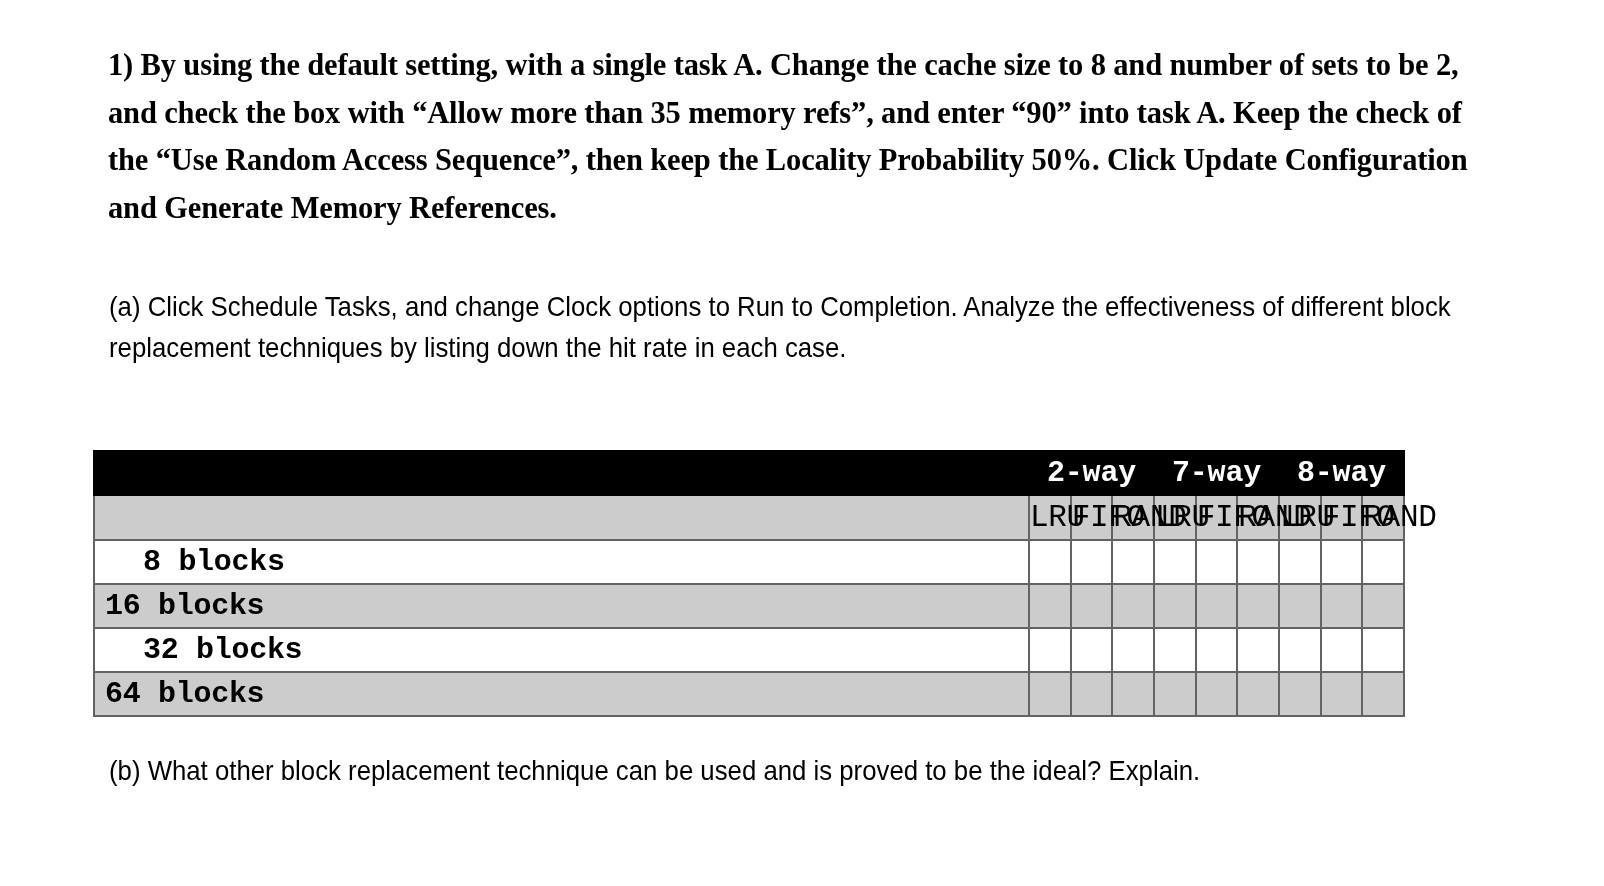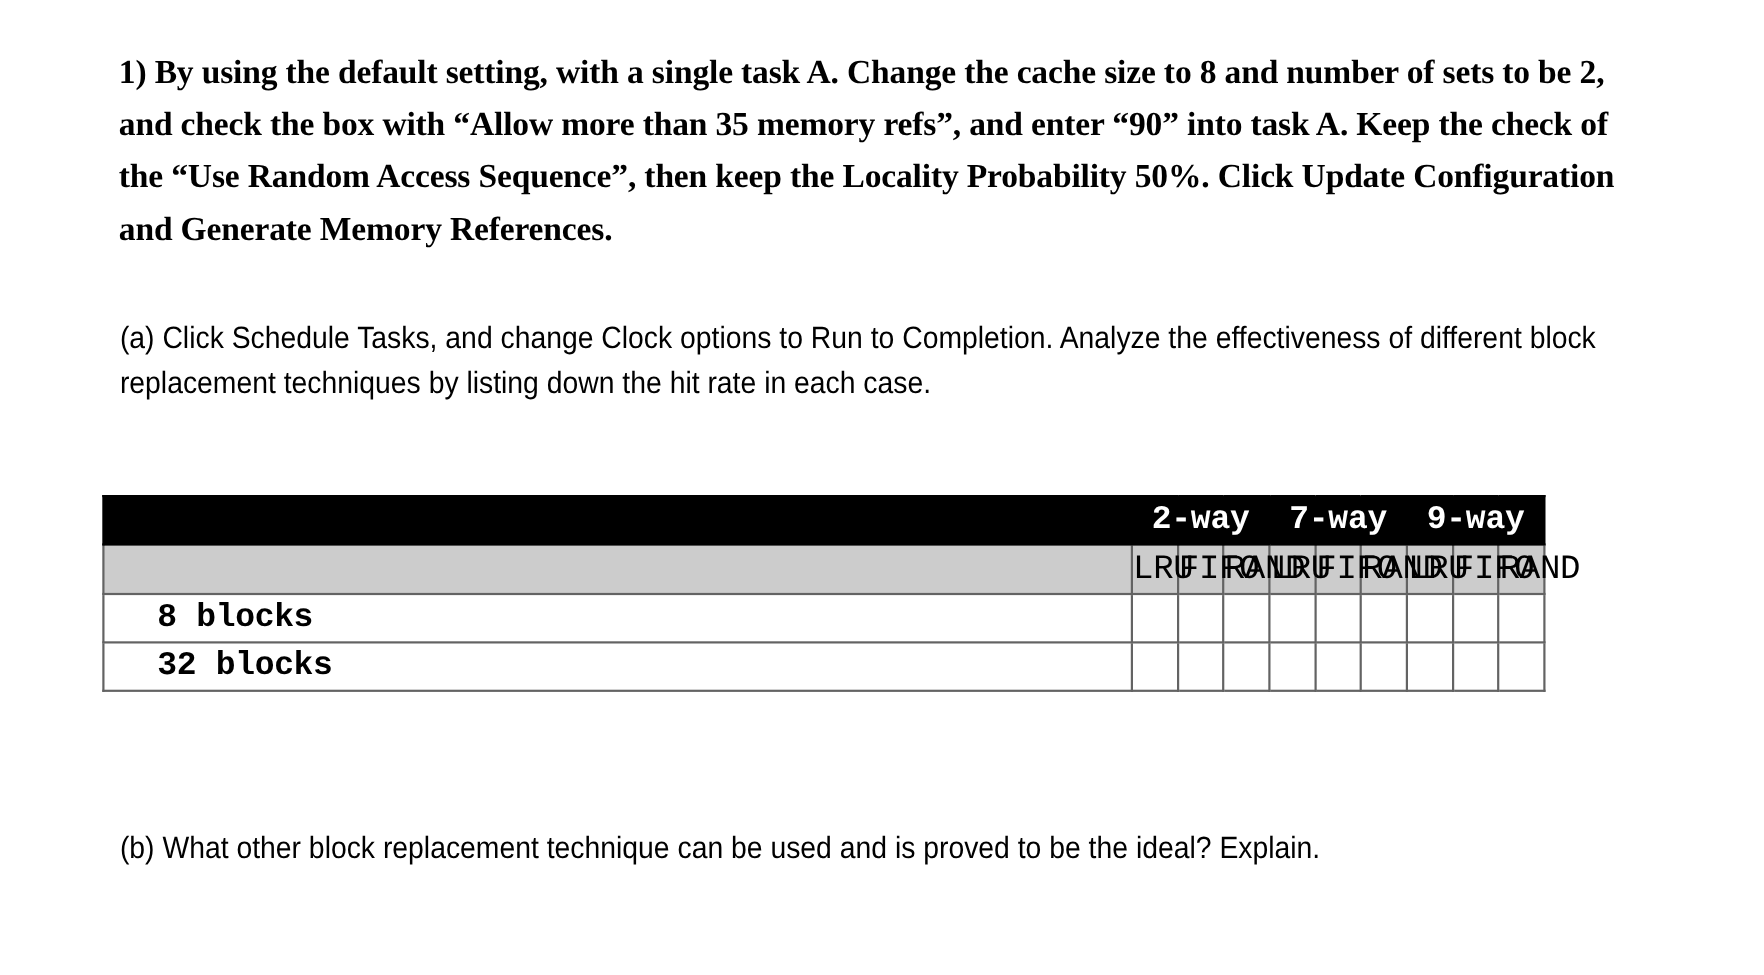--- a/index.html
+++ b/index.html
@@ -144,21 +144,21 @@
 
   <div class="body-para" id="para-a">(a) Click Schedule Tasks, and change Clock options to Run to Completion. Analyze the effectiveness of different block replacement techniques by listing down the hit rate in each case.</div>
 
   <div class="table-wrap">
     <table class="hitrate">
       <thead>
         <tr class="group-row">
           <th class="corner-cell c-label"></th>
           <th class="c-data" colspan="3">2-way</th>
           <th class="c-data" colspan="3">7-way</th>
-          <th class="c-data" colspan="3">9-way</th>
+          <th class="c-data" colspan="3">8-way</th>
         </tr>
         <tr class="policy-row">
           <td class="corner-cell c-label"></td>
           <td class="c-data">LRU</td>
           <td class="c-data">FIFO</td>
           <td class="c-data">RAND</td>
           <td class="c-data">LRU</td>
           <td class="c-data">FIFO</td>
           <td class="c-data">RAND</td>
           <td class="c-data">LRU</td>
@@ -172,22 +172,46 @@
           <td class="c-data"></td>
           <td class="c-data"></td>
           <td class="c-data"></td>
           <td class="c-data"></td>
           <td class="c-data"></td>
           <td class="c-data"></td>
           <td class="c-data"></td>
           <td class="c-data"></td>
           <td class="c-data"></td>
         </tr>
+        <tr class="data-row even">
+          <td class="rowlabel c-label">16 blocks</td>
+          <td class="c-data"></td>
+          <td class="c-data"></td>
+          <td class="c-data"></td>
+          <td class="c-data"></td>
+          <td class="c-data"></td>
+          <td class="c-data"></td>
+          <td class="c-data"></td>
+          <td class="c-data"></td>
+          <td class="c-data"></td>
+        </tr>
         <tr class="data-row odd">
           <td class="rowlabel c-label">32 blocks</td>
+          <td class="c-data"></td>
+          <td class="c-data"></td>
+          <td class="c-data"></td>
+          <td class="c-data"></td>
+          <td class="c-data"></td>
+          <td class="c-data"></td>
+          <td class="c-data"></td>
+          <td class="c-data"></td>
+          <td class="c-data"></td>
+        </tr>
+        <tr class="data-row even">
+          <td class="rowlabel c-label">64 blocks</td>
           <td class="c-data"></td>
           <td class="c-data"></td>
           <td class="c-data"></td>
           <td class="c-data"></td>
           <td class="c-data"></td>
           <td class="c-data"></td>
           <td class="c-data"></td>
           <td class="c-data"></td>
           <td class="c-data"></td>
         </tr>

